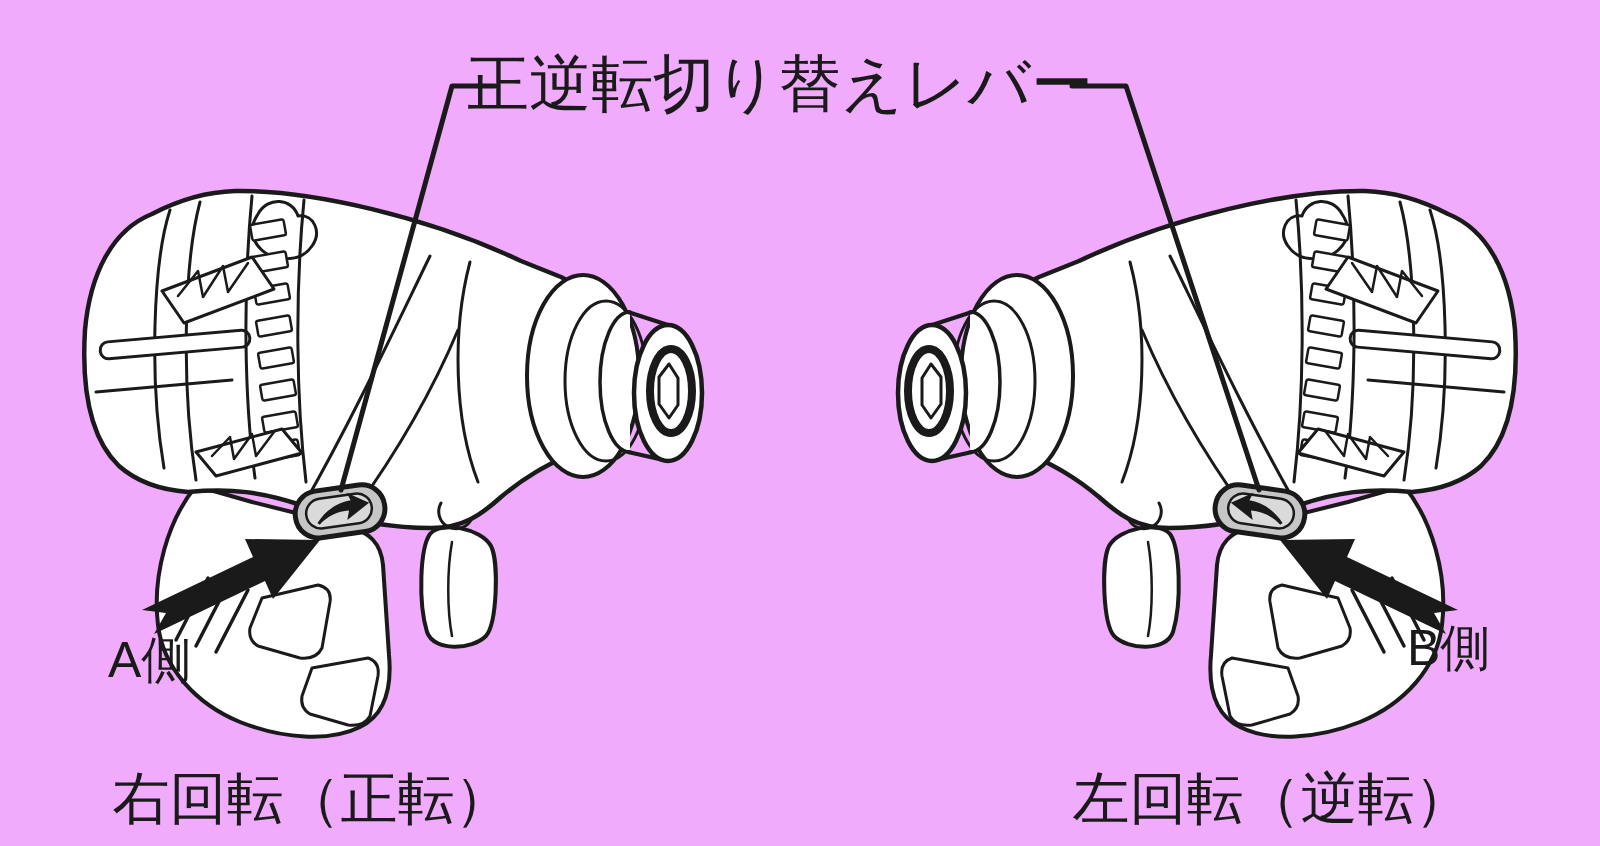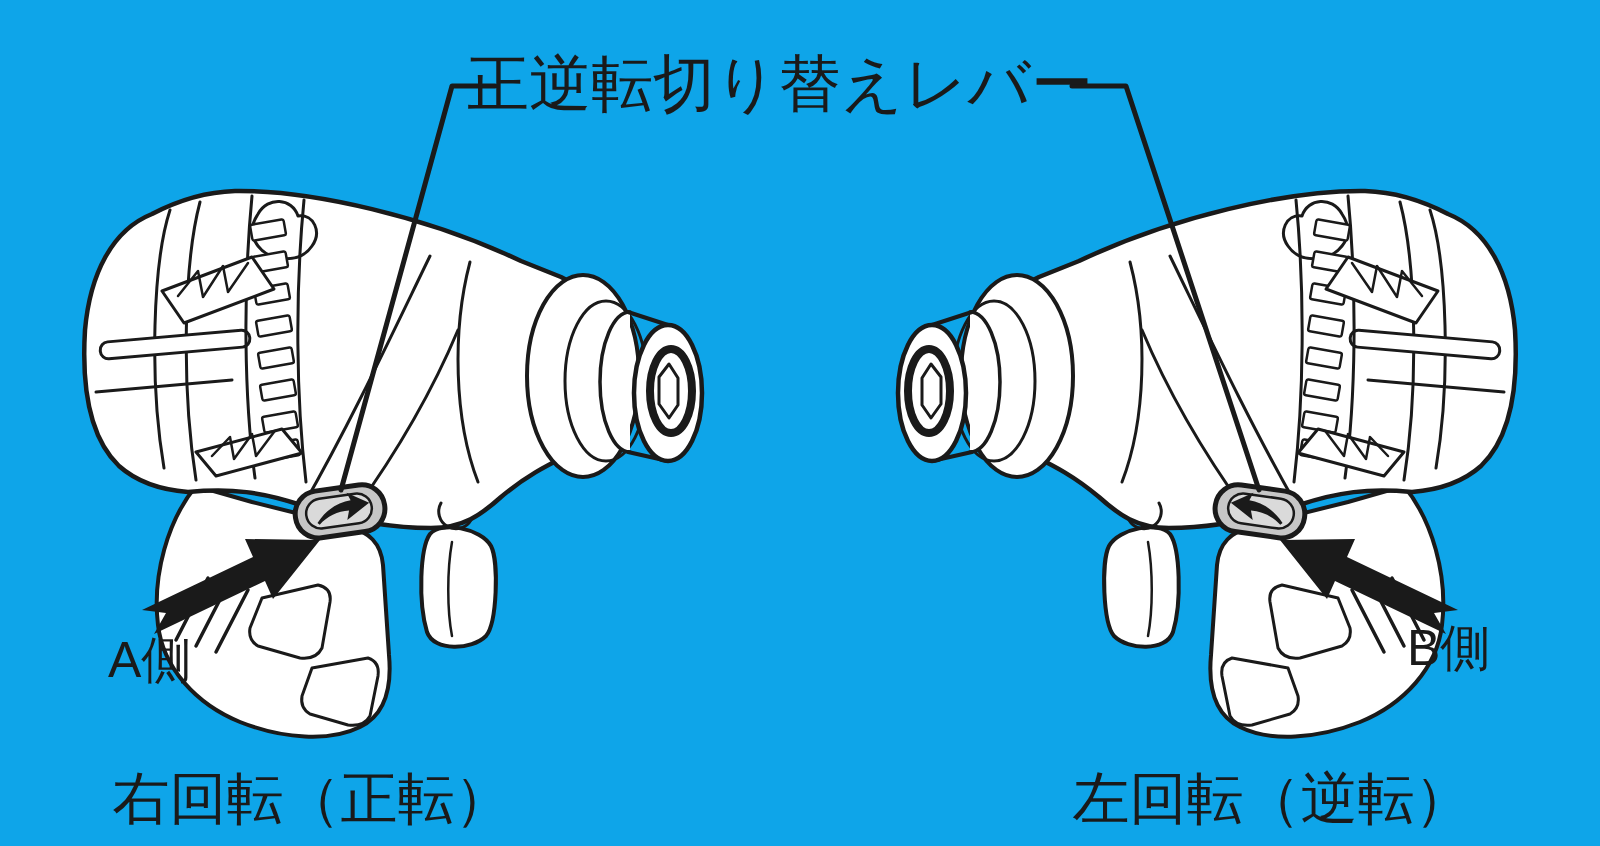--- a/index.html
+++ b/index.html
@@ -1,16 +1,16 @@
 <!DOCTYPE html>
 <html><head>
 <meta charset="utf-8">
 <style>
   html,body{margin:0;padding:0;background:#fff;}
-  .stage{position:relative;width:1600px;height:846px;background:#0ea5e9;overflow:hidden;
+  .stage{position:relative;width:1600px;height:846px;background:#f0abfc;overflow:hidden;
          font-family:"Liberation Sans","DejaVu Sans",sans-serif;}
   .stage svg{position:absolute;left:0;top:0;}
   text{fill:#1a1a1a;font-family:"Liberation Sans","DejaVu Sans",sans-serif;}
   .title-text{font-size:62px;}
   .caption-text{font-size:57px;}
   .side-text{font-size:50px;}
 </style>
 </head>
 <body>
 

